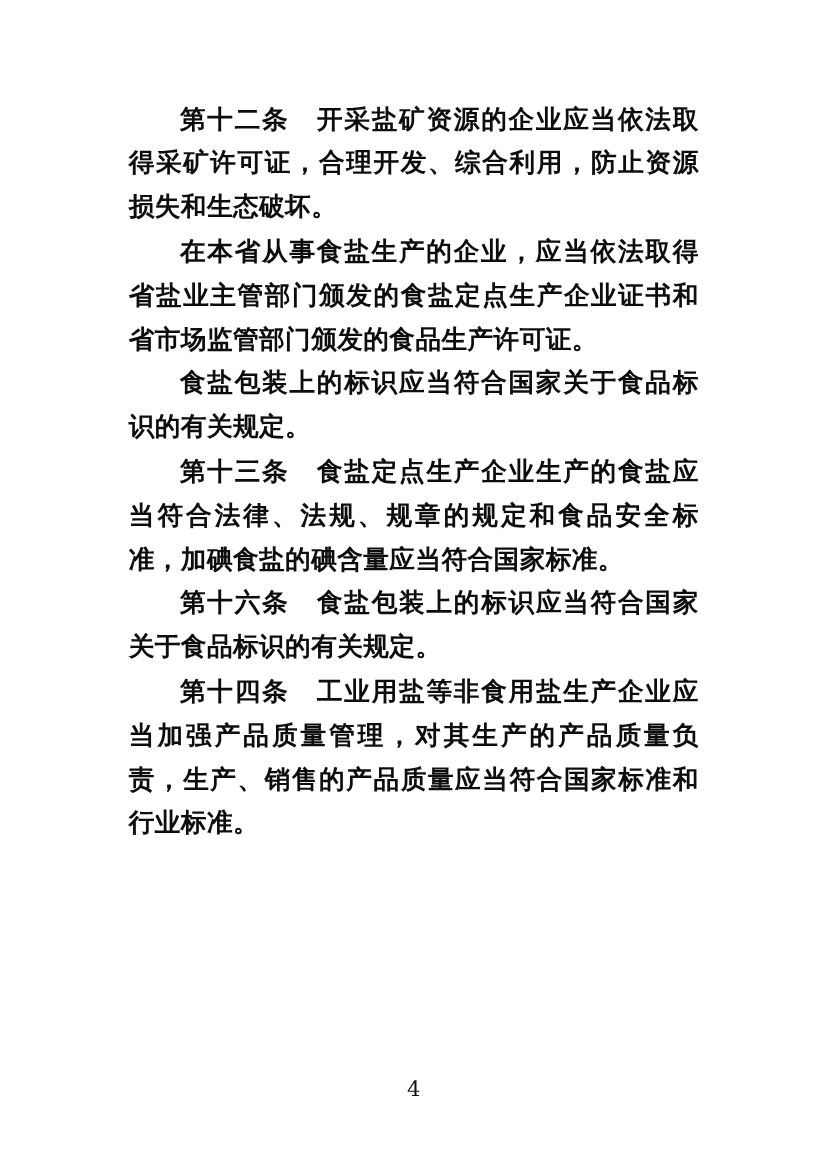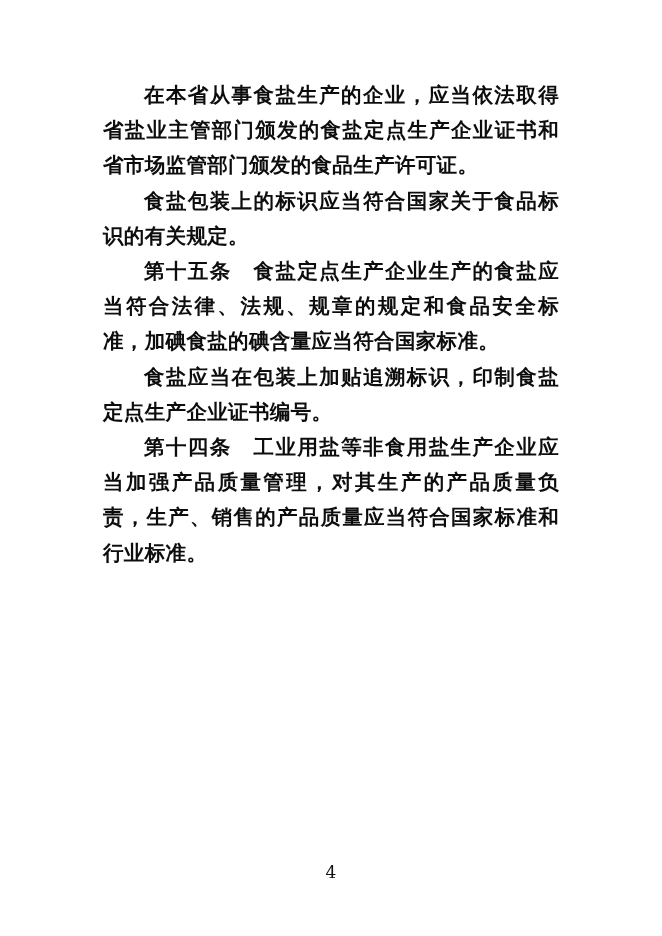--- a/index.html
+++ b/index.html
@@ -54,22 +54,23 @@
     color: #111111;
     letter-spacing: 0;
   }
 </style>
 </head>
 <body>
 
 <div class="page">
 
   <div class="text-block">
+      <p class="para"><span>第十二条</span><span class="art-gap"></span><span>开采盐矿资源的企业应当依法取得采矿许可证，合理开发、综合利用，防止资源损失和生态破坏。</span></p>
       <p class="para cont"><span>在本省从事食盐生产的企业，应当依法取得省盐业主管部门颁发的食盐定点生产企业证书和省市场监管部门颁发的食品生产许可证。</span></p>
       <p class="para cont"><span>食盐包装上的标识应当符合国家关于食品标识的有关规定。</span></p>
-      <p class="para"><span>第十五条</span><span class="art-gap"></span><span>食盐定点生产企业生产的食盐应当符合法律、法规、规章的规定和食品安全标准，加碘食盐的碘含量应当符合国家标准。</span></p>
-      <p class="para cont"><span>食盐应当在包装上加贴追溯标识，印制食盐定点生产企业证书编号。</span></p>
+      <p class="para"><span>第十三条</span><span class="art-gap"></span><span>食盐定点生产企业生产的食盐应当符合法律、法规、规章的规定和食品安全标准，加碘食盐的碘含量应当符合国家标准。</span></p>
+      <p class="para"><span>第十六条</span><span class="art-gap"></span><span>食盐包装上的标识应当符合国家关于食品标识的有关规定。</span></p>
       <p class="para"><span>第十四条</span><span class="art-gap"></span><span>工业用盐等非食用盐生产企业应当加强产品质量管理，对其生产的产品质量负责，生产、销售的产品质量应当符合国家标准和行业标准。</span></p>
     </div>
 
   <div class="page-number">4</div>
 
 </div>
 
 </body></html>

